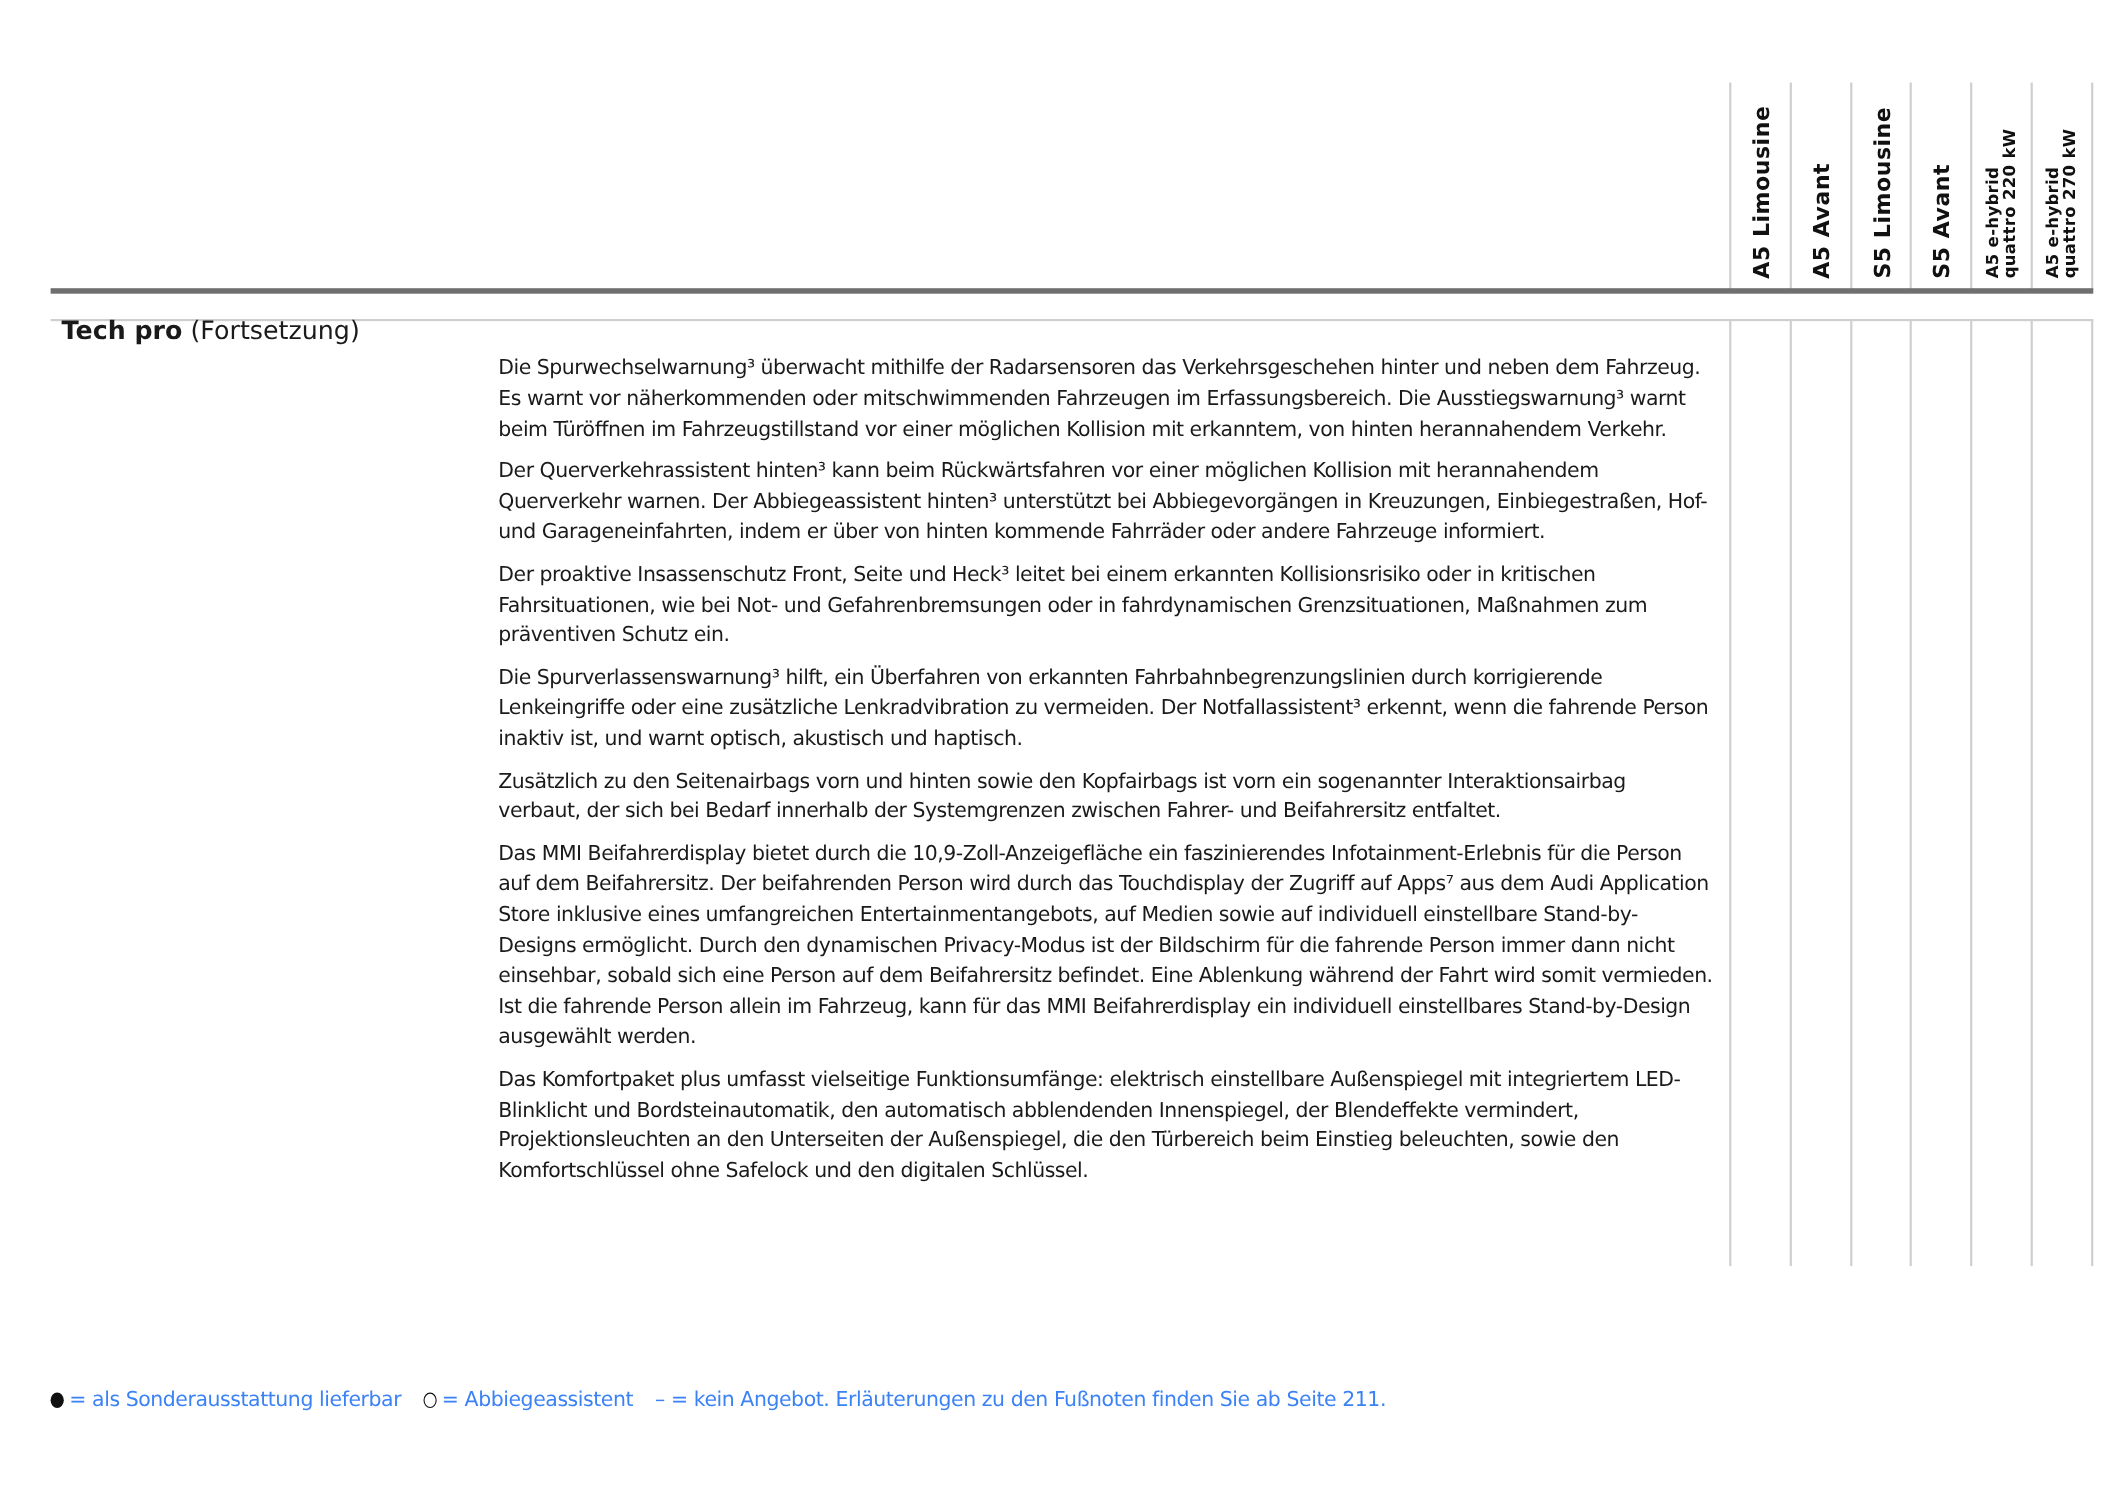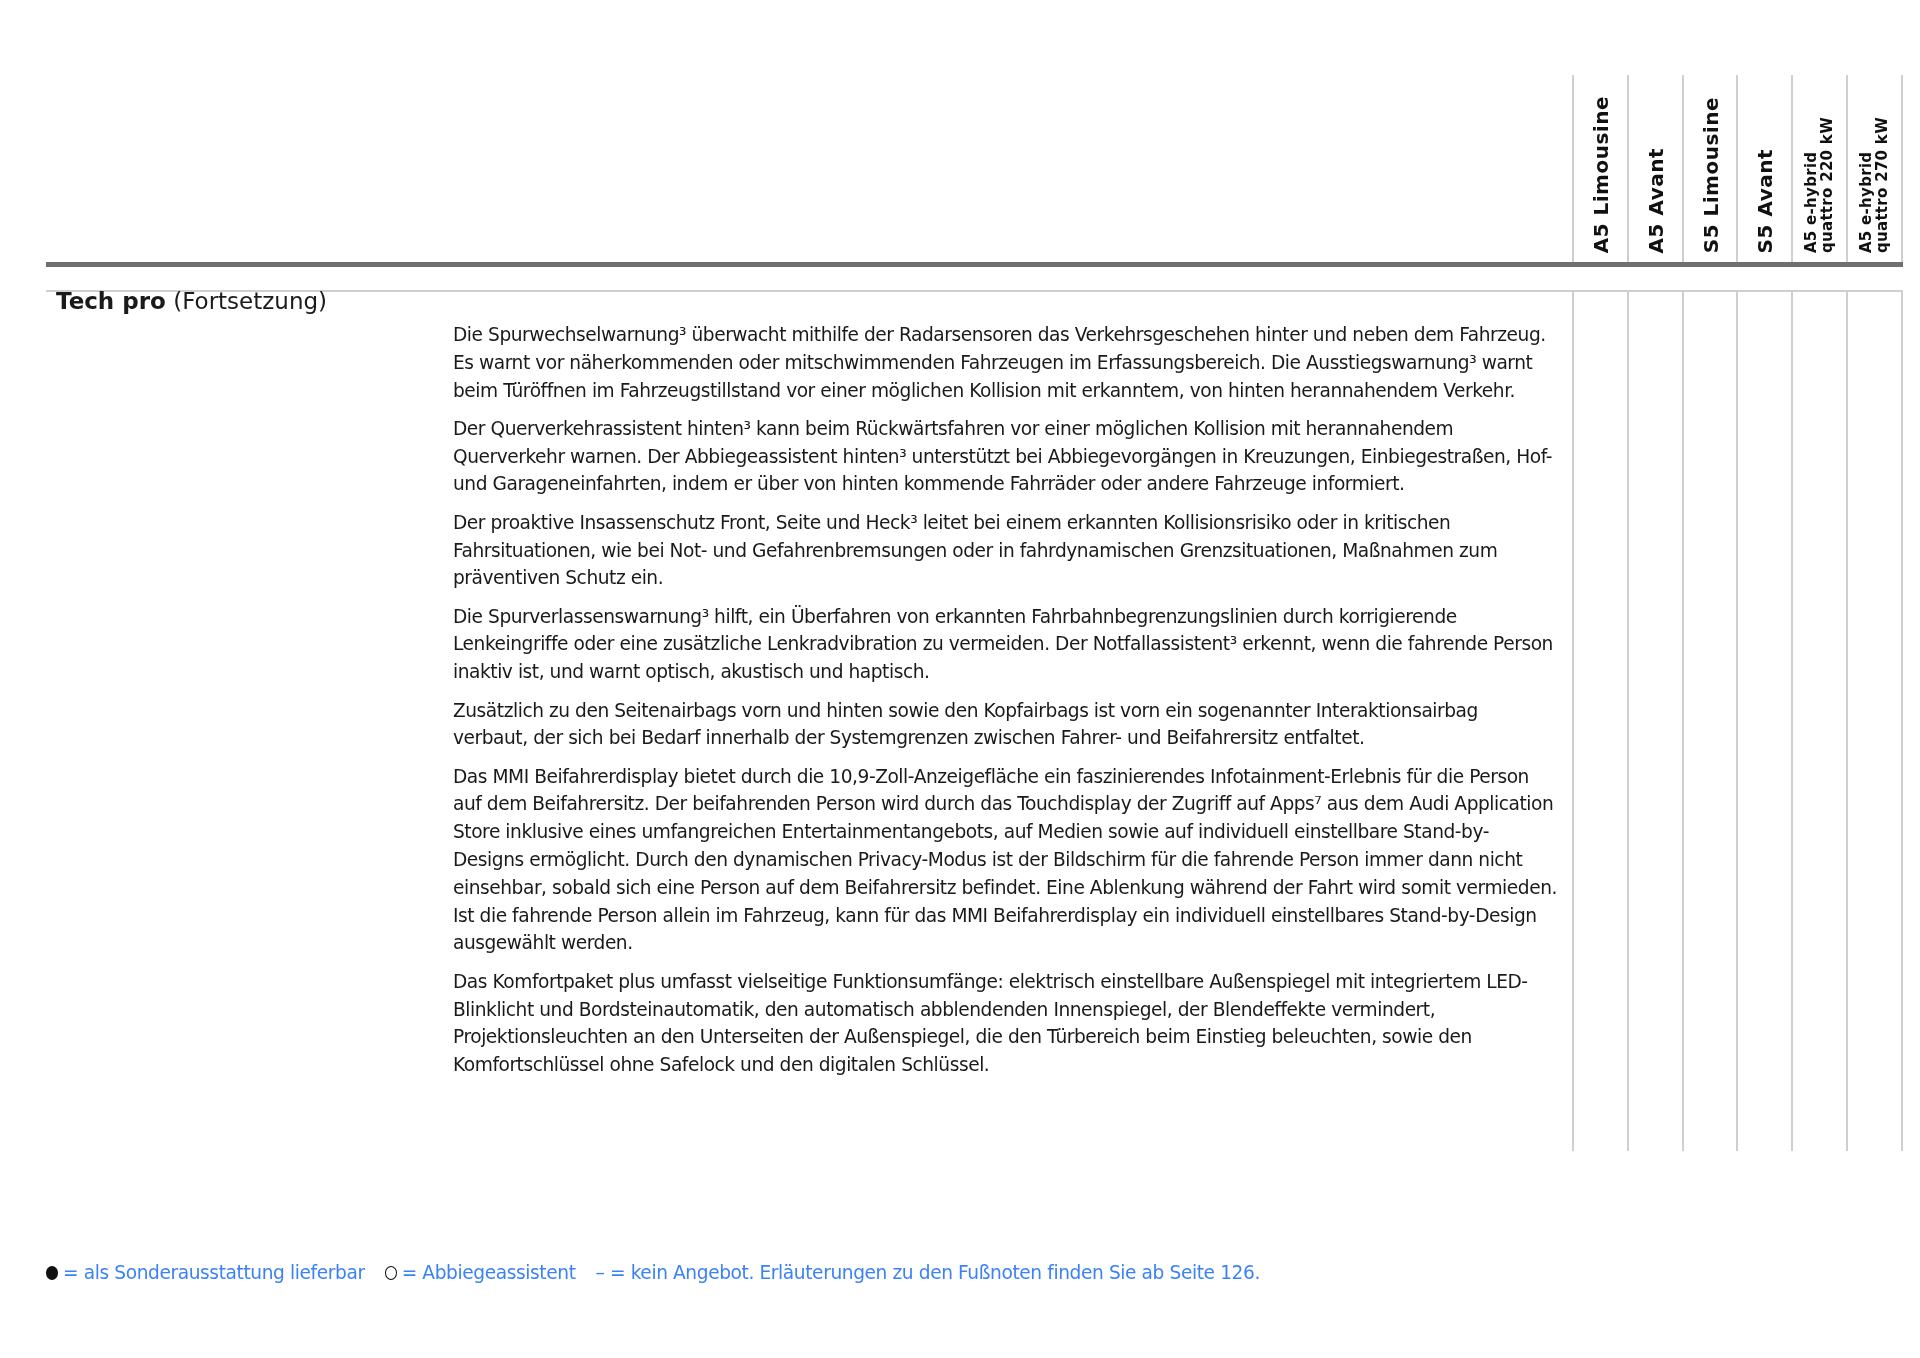--- a/index.html
+++ b/index.html
@@ -100,14 +100,14 @@
   <p>Das Komfortpaket plus umfasst vielseitige Funktionsumfänge: elektrisch einstellbare Außenspiegel mit integriertem LED-Blinklicht und Bordsteinautomatik, den automatisch abblendenden Innenspiegel, der Blendeffekte vermindert, Projektionsleuchten an den Unterseiten der Außenspiegel, die den Türbereich beim Einstieg beleuchten, sowie den Komfortschlüssel ohne Safelock und den digitalen Schlüssel.</p>
 </div>
 
 <div class="legend">
   <span class="dot-filled"></span>
   <span>= als Sonderausstattung lieferbar</span>
   <span class="gap"></span>
   <span class="dot-open"></span>
   <span>= Abbiegeassistent</span>
   <span class="gap"></span>
-  <span>– = kein Angebot. Erläuterungen zu den Fußnoten finden Sie ab Seite 126.</span>
+  <span>– = kein Angebot. Erläuterungen zu den Fußnoten finden Sie ab Seite 211.</span>
 </div>
 
 </body></html>

